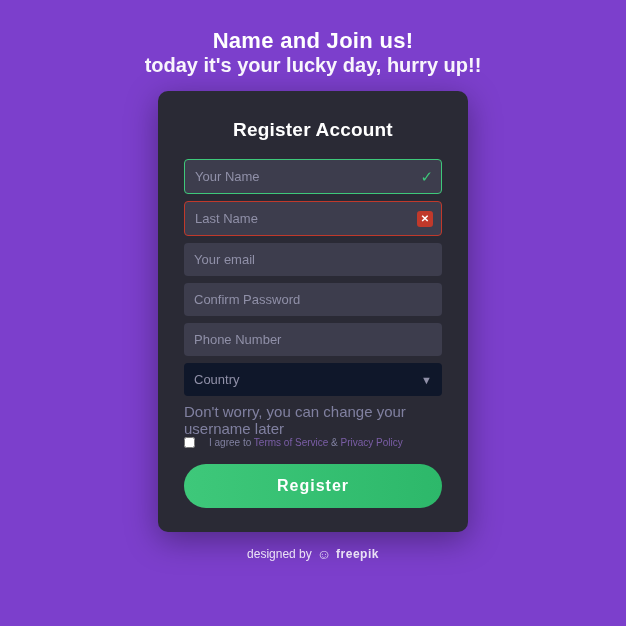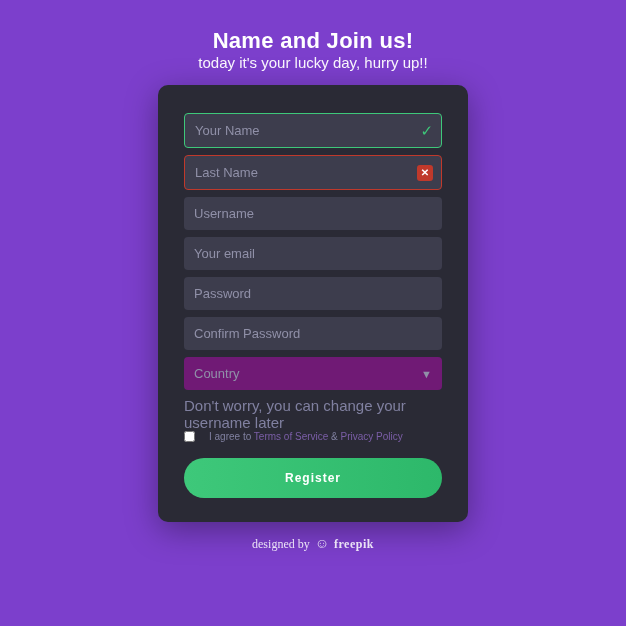--- a/index.html
+++ b/index.html
@@ -20,22 +20,22 @@
       margin-top: 28px;
       margin-bottom: 14px;
       color: #fff;
     }
     .bg-top-text h1 {
       font-size: 22px;
       font-weight: 700;
       letter-spacing: 0.3px;
     }
     .bg-top-text p {
-      font-size: 15px;
-      font-weight: 400;
+      font-size: 20px;
+      font-weight: 700;
       opacity: 0.95;
     }
     .card {
       background: #2a2a35;
       border-radius: 10px;
       width: 310px;
       padding: 28px 26px 24px 26px;
       box-shadow: 0 8px 32px rgba(0,0,0,0.35);
     }
     .card-title {
@@ -79,21 +79,21 @@
       pointer-events: none;
     }
     .check-icon { color: #3ec87a; }
     .cross-icon { color: #c0392b; background: #c0392b; border-radius: 3px; color: #fff; width: 16px; height: 16px; display: flex; align-items: center; justify-content: center; font-size: 10px; font-weight: bold; }
     .select-wrapper {
       position: relative;
     }
     .form-select {
       width: 100%;
       padding: 9px 36px 9px 10px;
-      background: #701a75;
+      background: #0f172a;
       border: none;
       border-radius: 4px;
       color: #9090a8;
       font-size: 13px;
       outline: none;
       appearance: none;
       -webkit-appearance: none;
       cursor: pointer;
     }
     .select-arrow {
@@ -131,89 +131,86 @@
       color: #7b5ea7;
       text-decoration: none;
     }
     .register-btn {
       width: 100%;
       padding: 13px;
       background: linear-gradient(90deg, #3ec87a, #2db86a);
       border: none;
       border-radius: 30px;
       color: #fff;
-      font-size: 12px;
+      font-size: 16px;
       font-weight: 700;
       letter-spacing: 1px;
       cursor: pointer;
       text-align: center;
     }
     .footer {
       margin-top: 14px;
       color: #fff;
       font-size: 12px;
       opacity: 0.85;
       display: flex;
       align-items: center;
       gap: 5px;
-      font-family: Liberation Serif, serif;
     }
     .footer-brand {
       font-weight: 700;
       letter-spacing: 0.5px;
     }
     .freepik-icon {
       font-size: 14px;
     }
   </style>
 </head>
 <body>
 
 <div class="bg-top-text">
   <h1>Name and Join us!</h1>
   <p>today it's your lucky day, hurry up!!</p>
 </div>
 
 <div class="card">
+  <div class="card-title">Register Account</div>
 
   
   <div class="form-group">
     <input class="form-input valid" type="text" placeholder="Your Name" style="">
     <span class="input-icon check-icon">✓</span>
   </div>
 
   
   <div class="form-group">
     <input class="form-input invalid" type="text" placeholder="Last Name" style="">
     <span class="input-icon">
       <span class="cross-icon">✕</span>
     </span>
   </div>
 
   
-  <div class="form-group">
-    <input class="form-input" type="text" placeholder="Username" style="">
-  </div>
 
   
   <div class="form-group">
     <input class="form-input" type="email" placeholder="Your email" style="">
   </div>
 
   
-  <div class="form-group">
-    <input class="form-input" type="password" placeholder="Password" style="">
-  </div>
 
   
   <div class="form-group">
     <input class="form-input" type="password" placeholder="Confirm Password" style="">
   </div>
 
   
+  <div class="form-group">
+    <input class="form-input" type="tel" placeholder="Phone Number" style="">
+  </div>
 
   
   <div class="form-group select-wrapper">
     <select class="form-select">
       <option value="">Country</option>
     </select>
     <span class="select-arrow">▼</span>
   </div>
 
   <div class="hint-text">Don't worry, you can change your username later</div>

